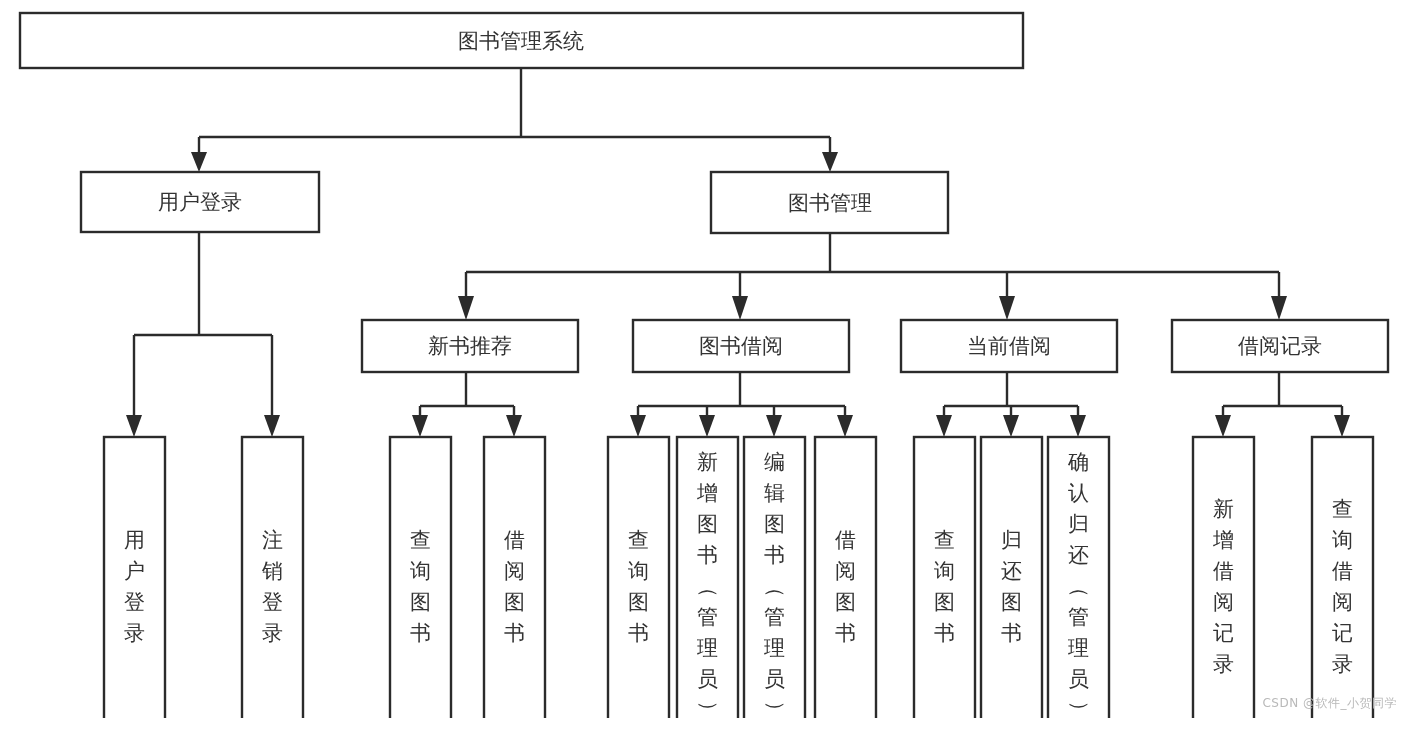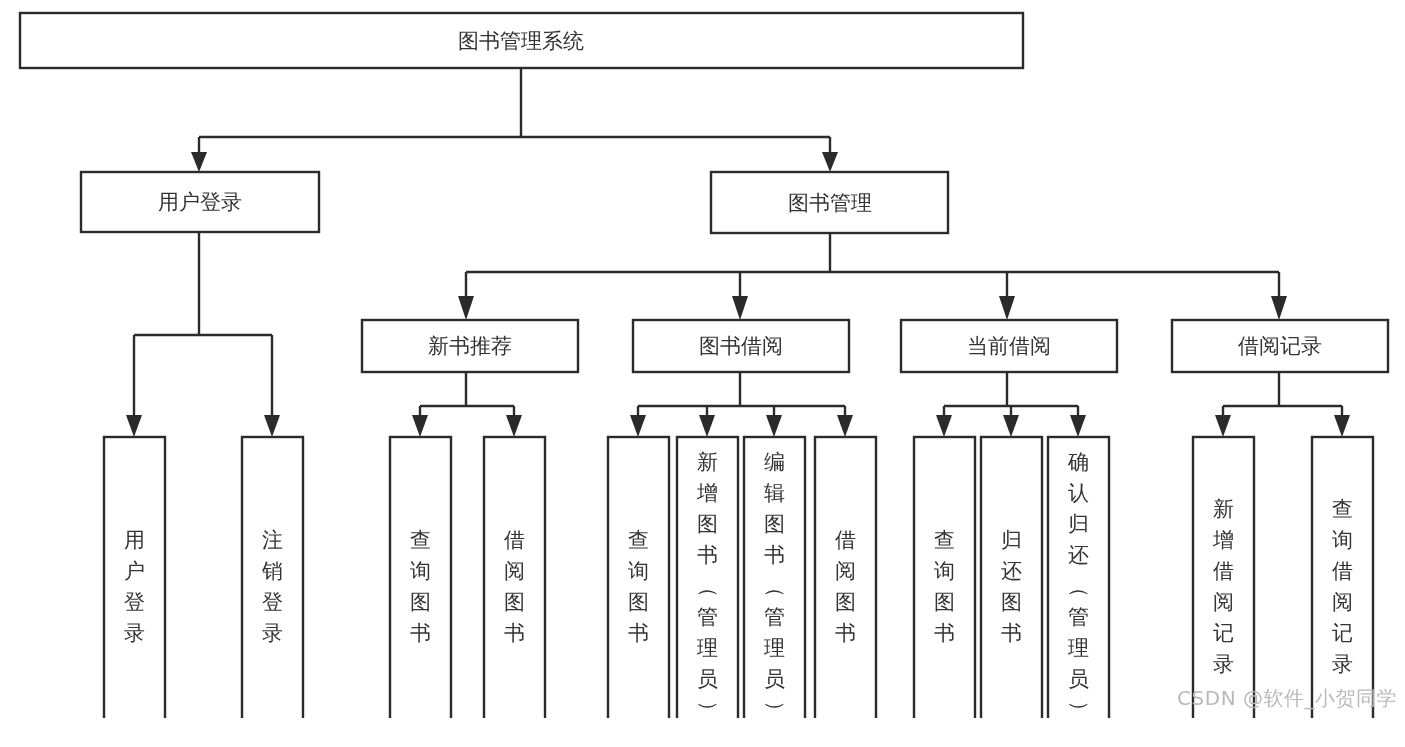--- a/index.html
+++ b/index.html
@@ -51,21 +51,21 @@
     font-family: "DejaVu Sans", "Liberation Sans", sans-serif;
     fill: #333333;
     font-size: 21px;
     text-anchor: middle;
   }
   .watermark {
     position: absolute;
     right: 8px;
     bottom: 6px;
     font-family: "DejaVu Sans", "Liberation Sans", sans-serif;
-    font-size: 20px;
+    font-size: 12px;
     color: #b9b9b9;
     letter-spacing: 0.5px;
     white-space: nowrap;
     pointer-events: none;
   }
 </style>
 </head>
 <body>
 
 <div id="canvas">

